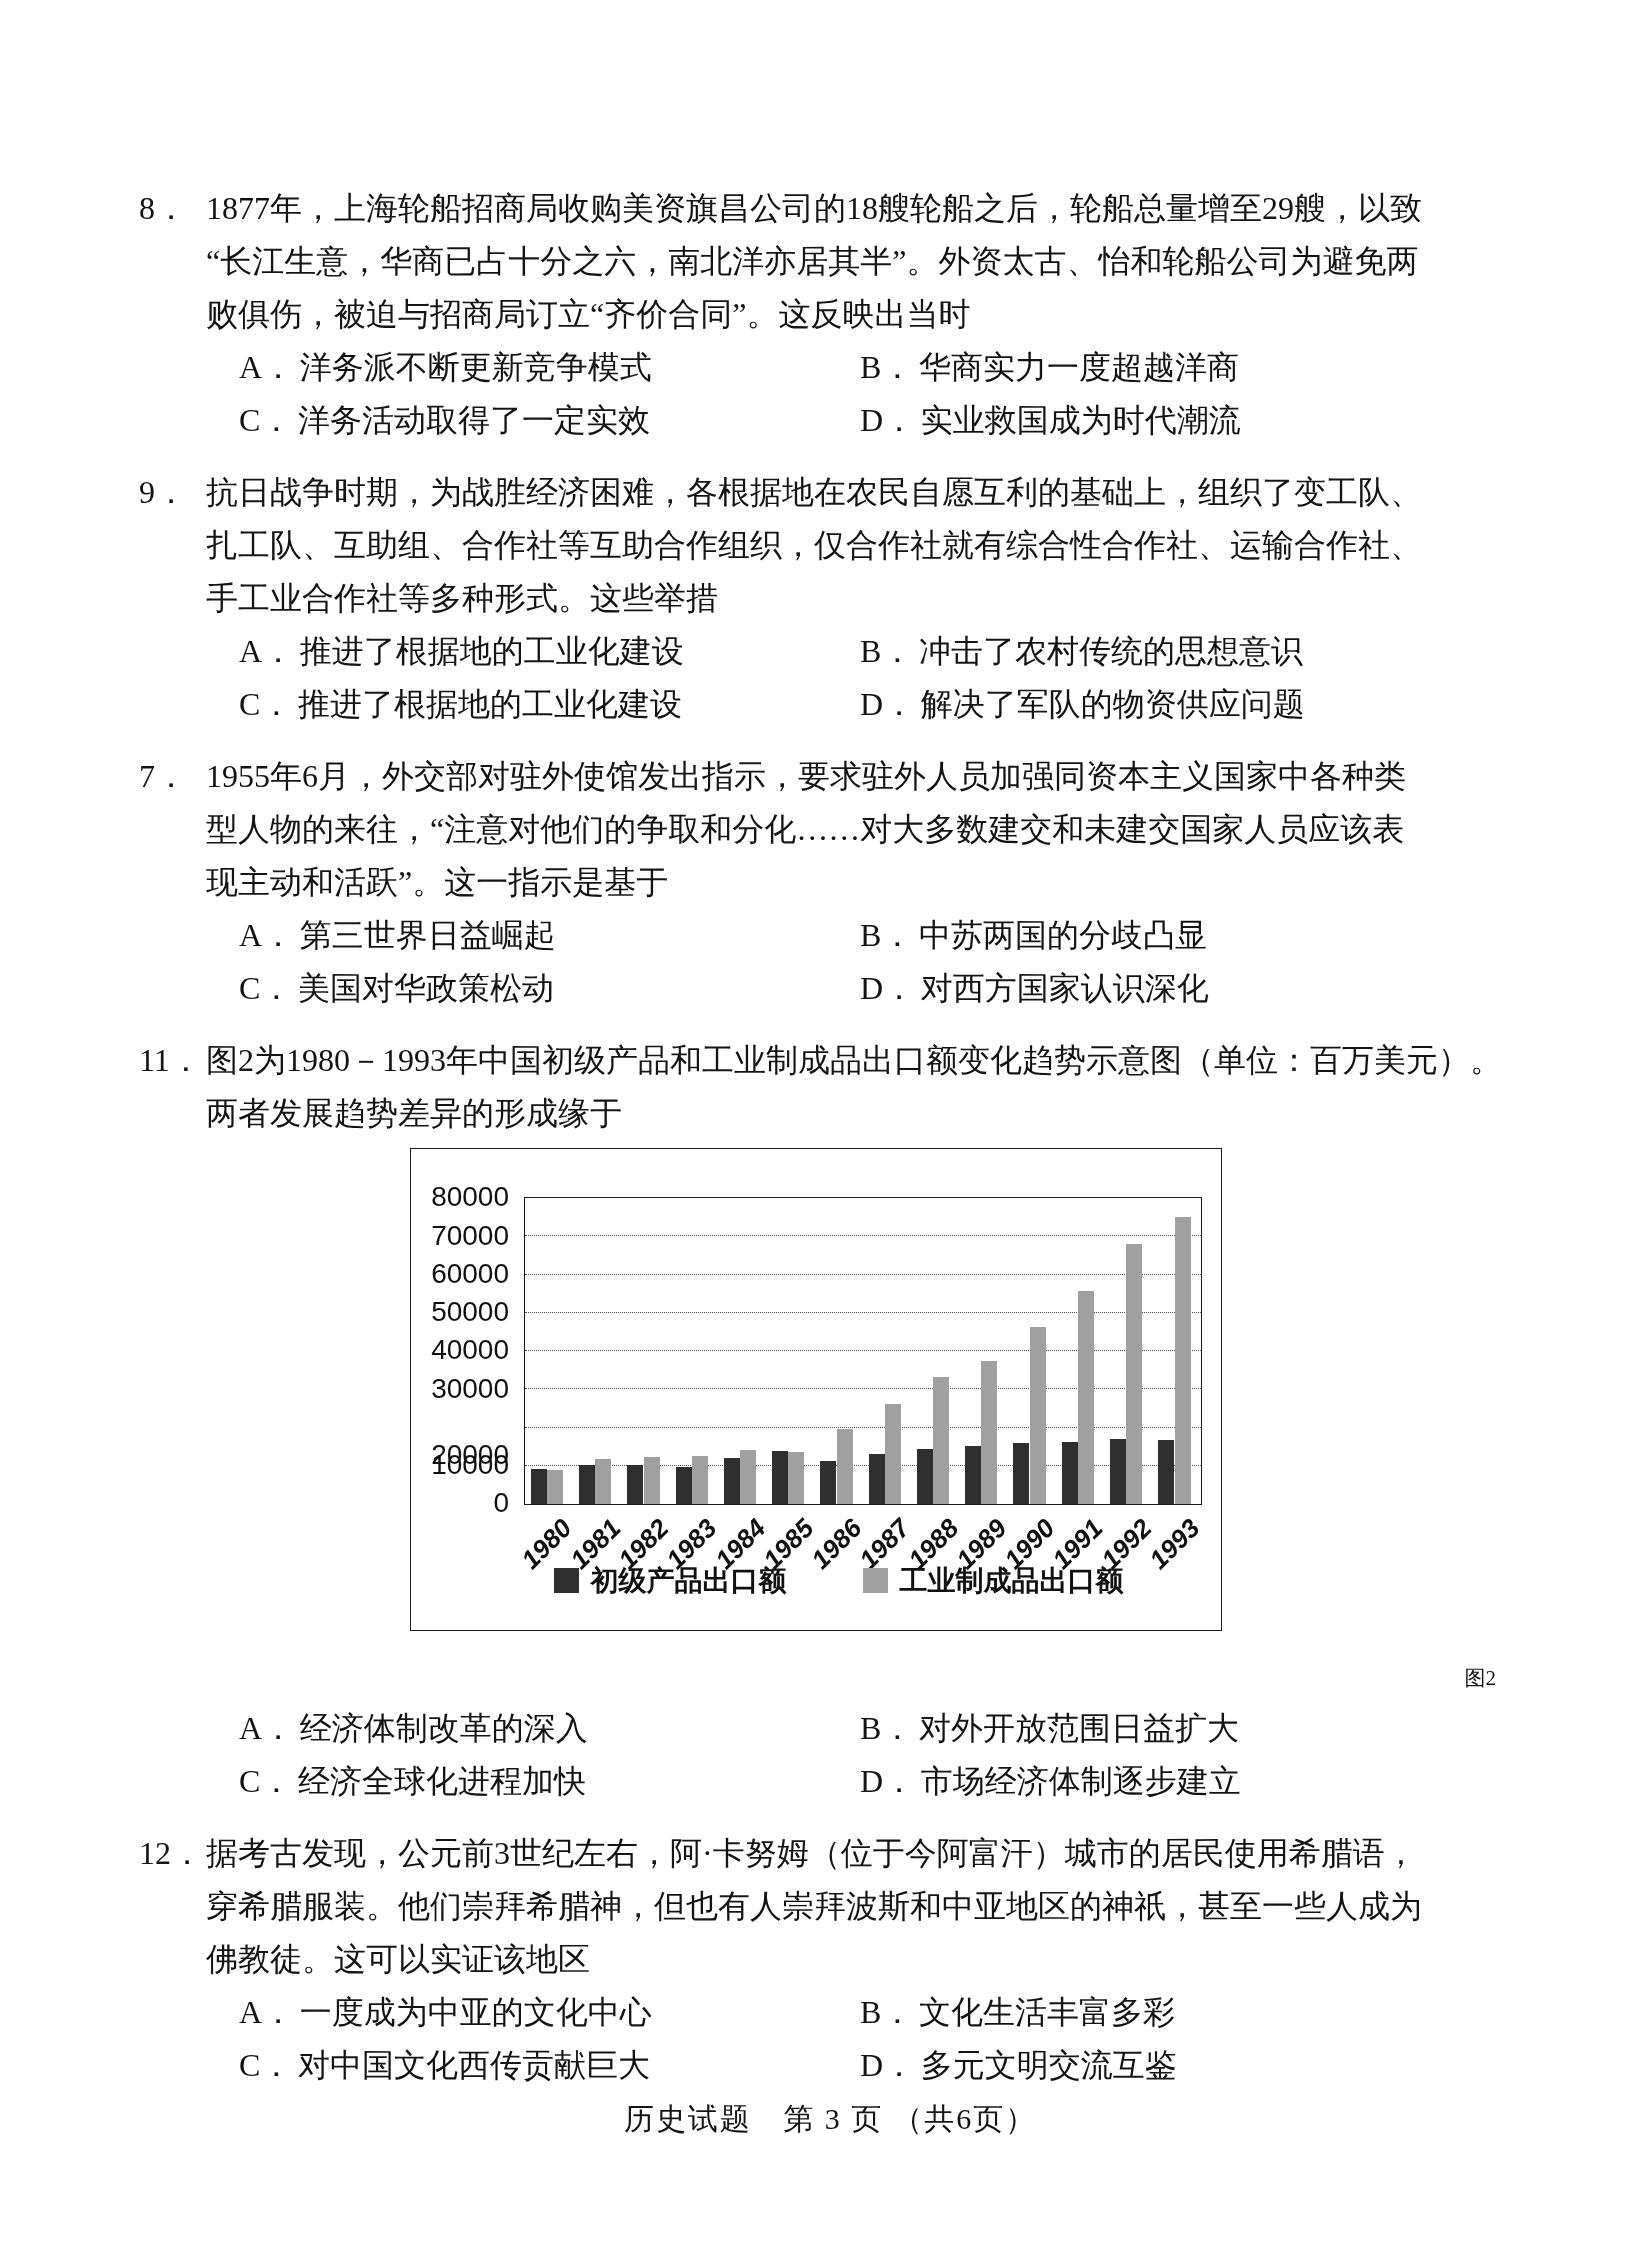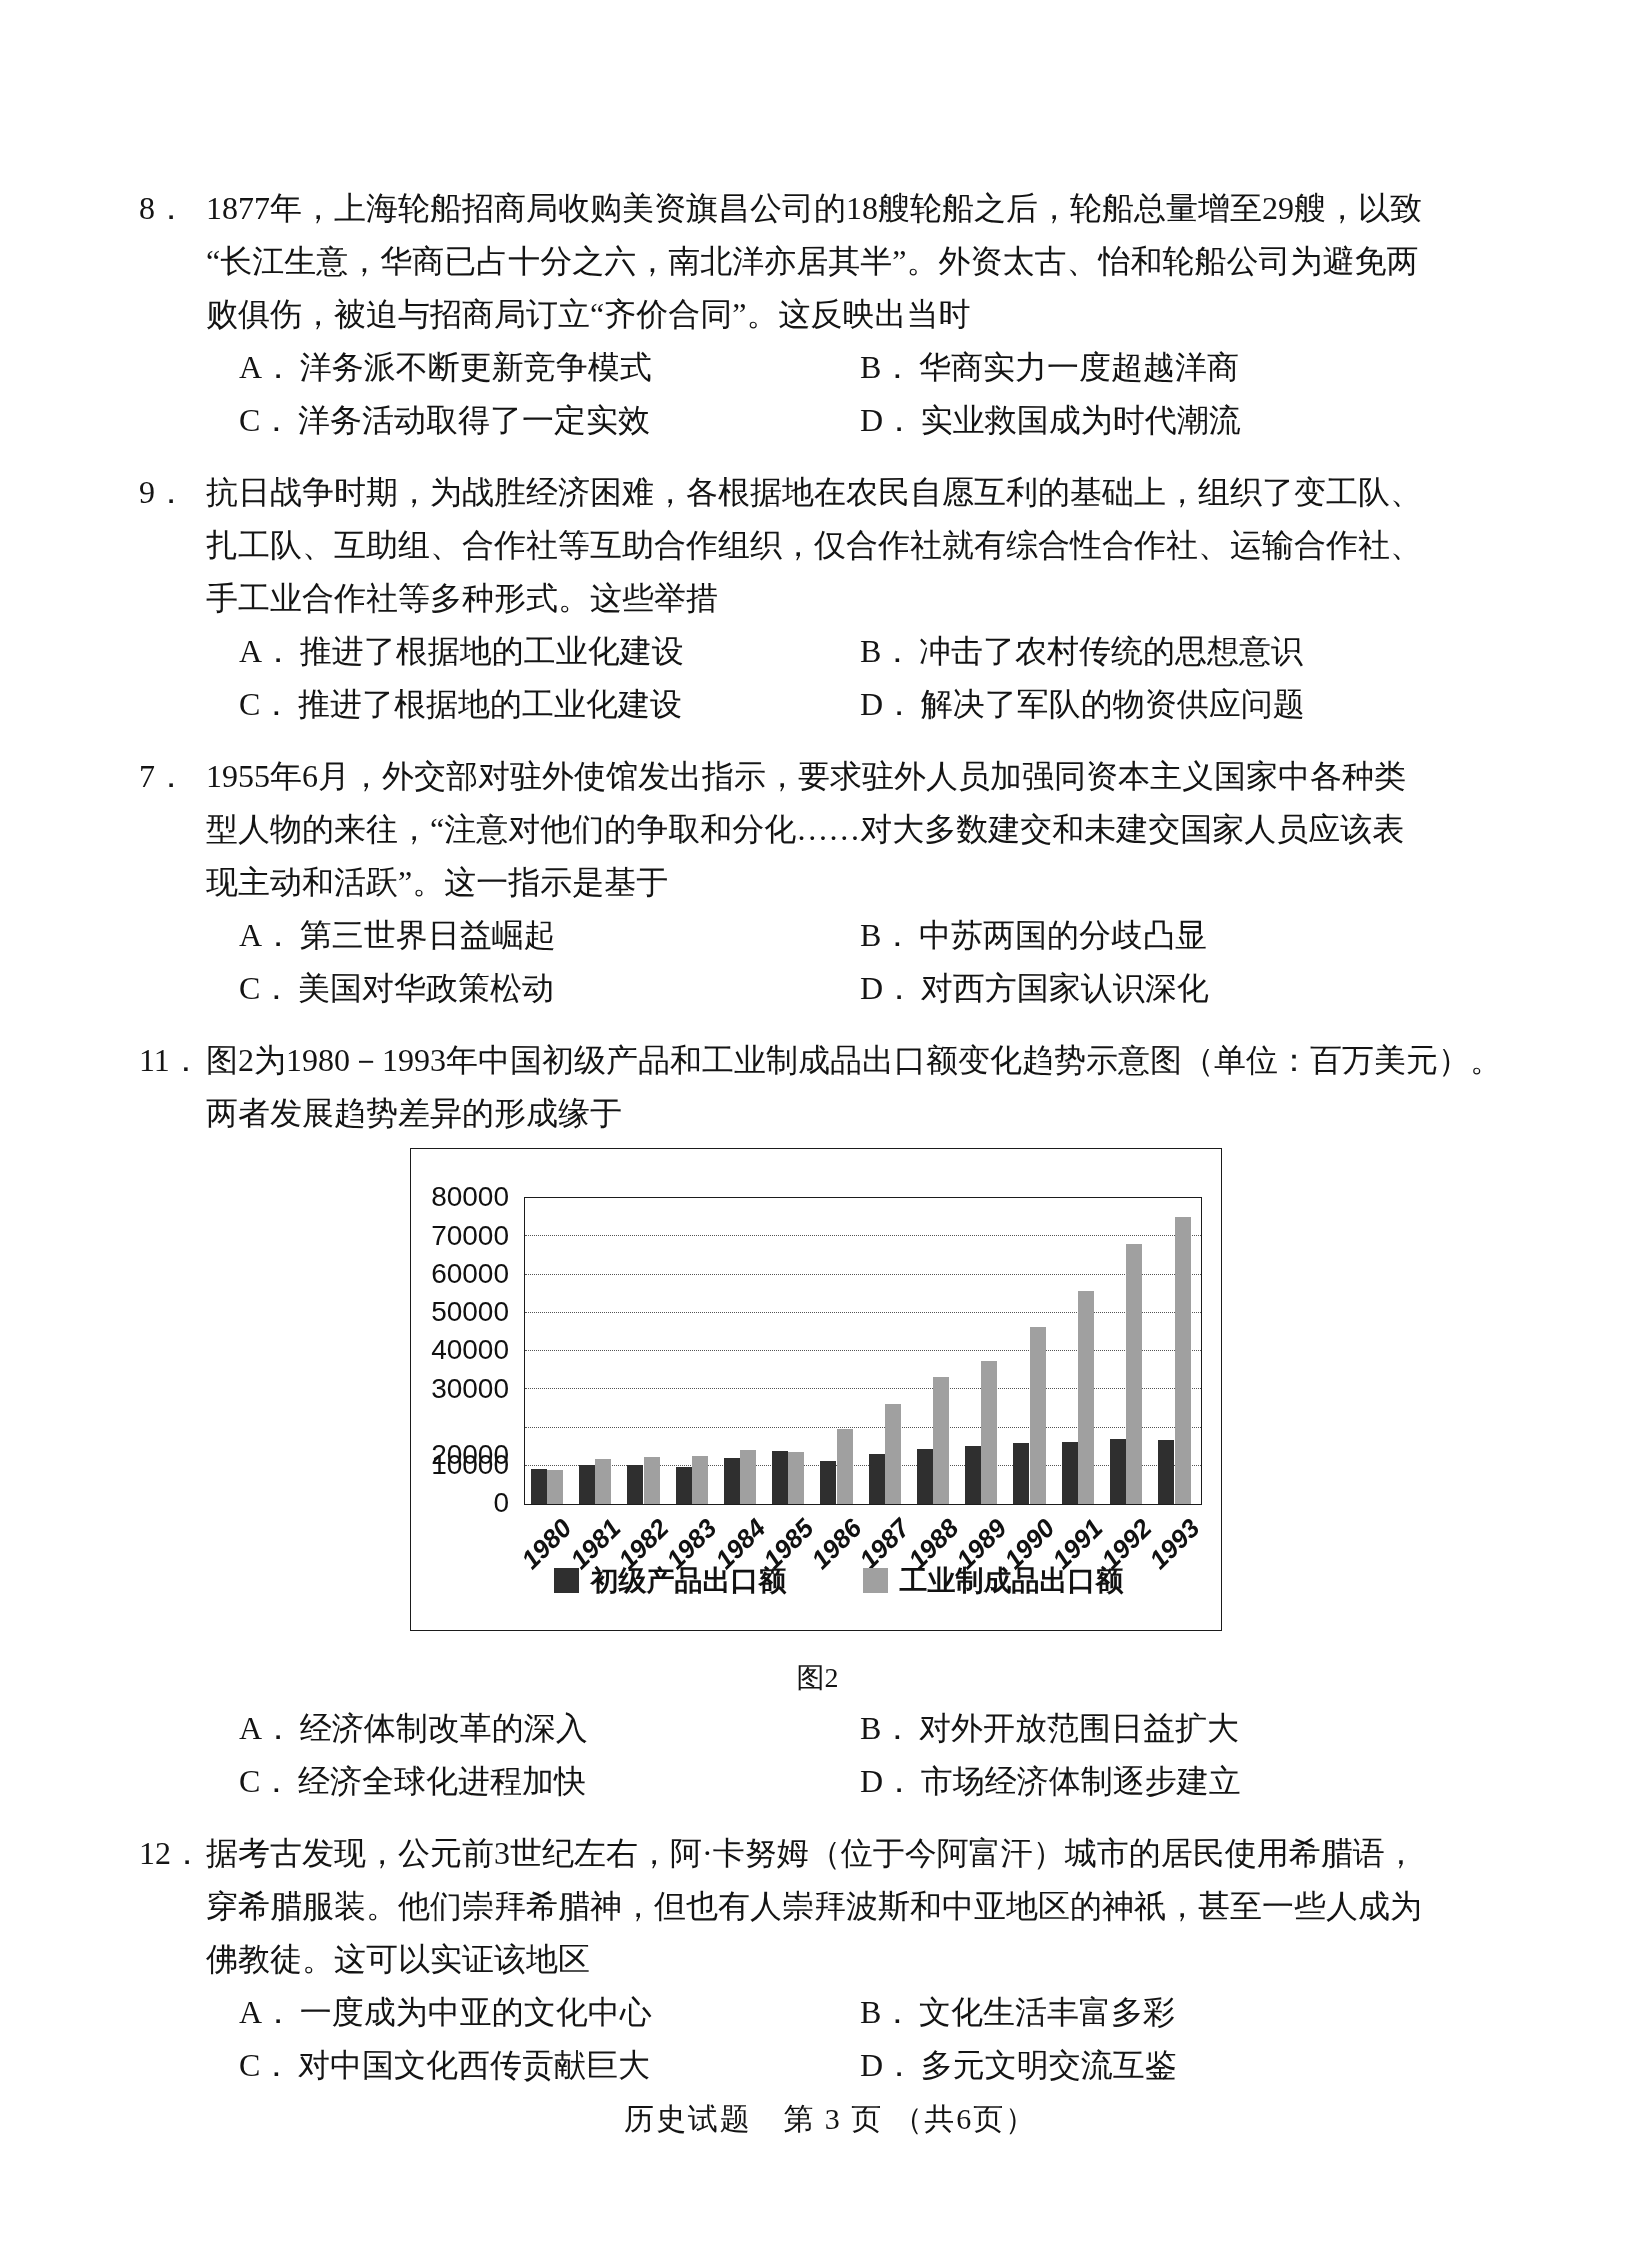--- a/index.html
+++ b/index.html
@@ -26,21 +26,21 @@
   .grid{position:absolute;left:0;width:100%;height:0;border-top:1.9px dotted #555;}
   .bar{position:absolute;bottom:0;}
   .ylab{position:absolute;left:0;width:98px;text-align:right;
     font-family:"Liberation Sans","DejaVu Sans",sans-serif;font-size:28px;line-height:31px;color:#111;}
   .xlab{position:absolute;white-space:nowrap;font-family:"Liberation Sans","DejaVu Sans",sans-serif;
     font-size:26px;font-style:italic;font-weight:bold;color:#111;
     transform-origin:left top;transform:rotate(-45deg) translateX(-92%);}
   .legend-item{position:absolute;display:flex;align-items:center;
     font-family:"Liberation Sans","DejaVu Sans",sans-serif;font-size:28px;font-weight:bold;color:#111;white-space:nowrap;}
   .swatch{display:inline-block;width:25px;height:25px;margin-right:11.5px;}
-  .figcaption{text-align:center;font-size:28px;line-height:48px;margin-top:23px;font-family:Liberation Serif, serif;}
+  .figcaption{text-align:right;font-size:21px;line-height:48px;margin-top:23px;font-family:Liberation Serif, serif;}
   #footer{position:absolute;top:2099px;left:16px;width:100%;text-align:center;
     font-size:30px;color:#141414;letter-spacing:1.9px;}
 </style>
 </head>
 <body>
 
 <div id="content">
     <div class="q">
       <div class="line"><span class="qnum">8．</span><span>1877年，上海轮船招商局收购美资旗昌公司的18艘轮船之后，轮船总量增至29艘，以致</span></div>
       <div class="line cont"><span>“长江生意，华商已占十分之六，南北洋亦居其半”。外资太古、怡和轮船公司为避免两</span></div>

